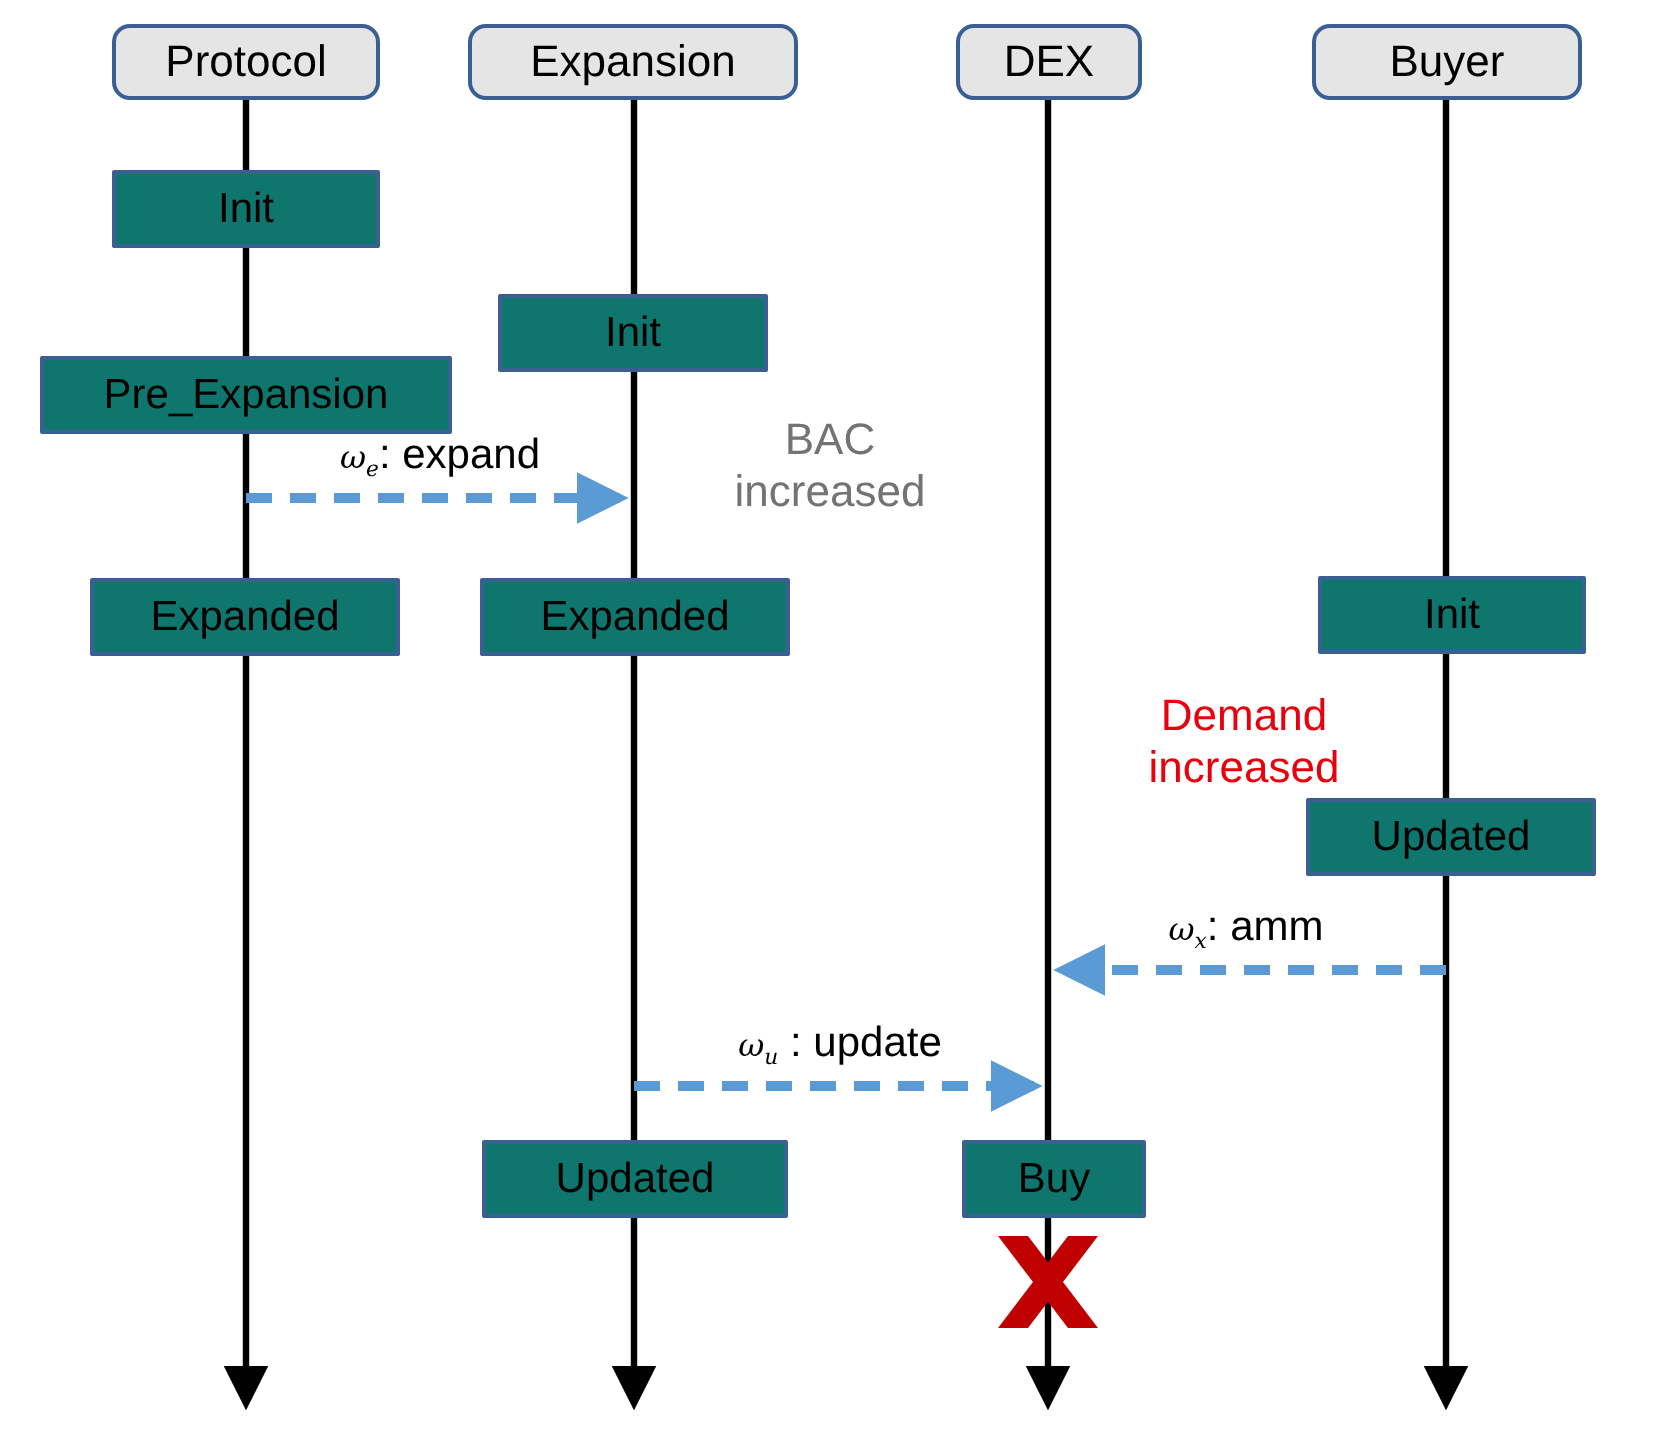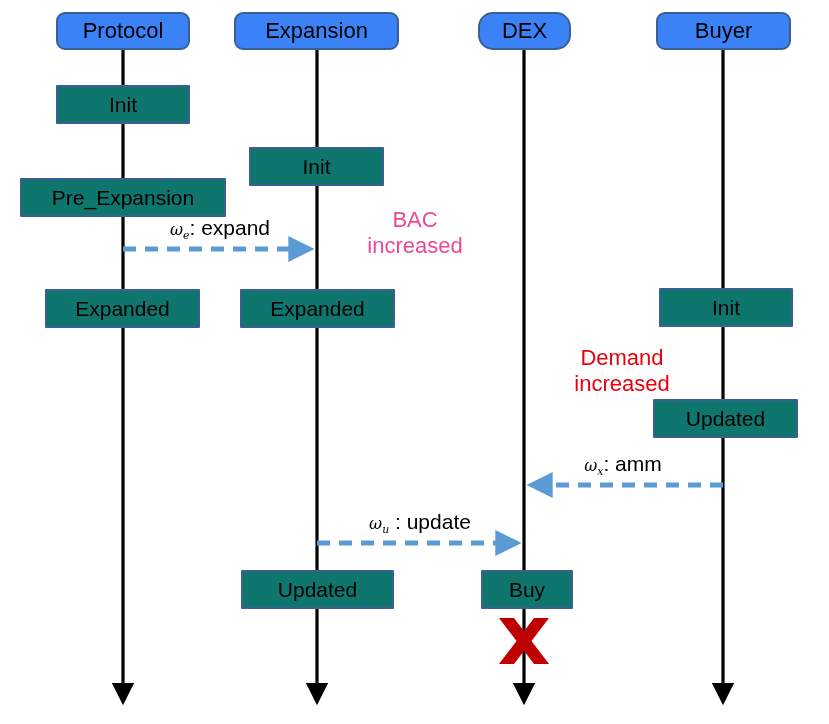--- a/index.html
+++ b/index.html
@@ -29,21 +29,21 @@
     box-sizing: border-box;
     display: flex;
     align-items: center;
     justify-content: center;
     text-align: center;
     line-height: 1;
     color: #000000;
     white-space: nowrap;
   }
   .lifeline-header {
-    background: #3b82f6;
+    background: #e5e5e5;
     border: 2px solid #3a5f93;
     border-radius: 9px;
     font-size: 22px;
   }
   .state-box {
     background: #0f766e;
     border: 2px solid #3a5f93;
     border-radius: 1px;
     font-size: 21px;
   }
@@ -65,21 +65,21 @@
     font-size: 0.68em;
     vertical-align: baseline;
     position: relative;
     top: 4px;
   }
   .note {
     position: absolute;
     font-size: 22px;
     line-height: 1.16;
     text-align: center;
-    color: #ec4899;
+    color: #737373;
   }
   .note.danger {
     color: #e8000d;
   }
 </style>
 </head>
 <body>
 
 <div id="diagram-root">
 
@@ -114,21 +114,21 @@
       <path d="M 534 618 L 549 618 L 514 664 L 499 664 Z" fill="#c00000"></path>
     </g>
   </svg>
 
   <div class="node lifeline-header" style="left:56px; top:12px; width:134px; height:38px;">
     <span>Protocol</span>
   </div>
   <div class="node lifeline-header" style="left:234px; top:12px; width:165px; height:38px;">
     <span>Expansion</span>
   </div>
-  <div class="node lifeline-header" style="left:478px; top:12px; width:93px; height:38px;border-radius:15px;">
+  <div class="node lifeline-header" style="left:478px; top:12px; width:93px; height:38px;">
     <span>DEX</span>
   </div>
   <div class="node lifeline-header" style="left:656px; top:12px; width:135px; height:38px;">
     <span>Buyer</span>
   </div>
 
   <div class="node state-box" style="left:56px; top:85px; width:134px; height:39px;">
     <span>Init</span>
   </div>
   <div class="node state-box" style="left:20px; top:147px; width:206px; height:39px;margin-top:31px;">

